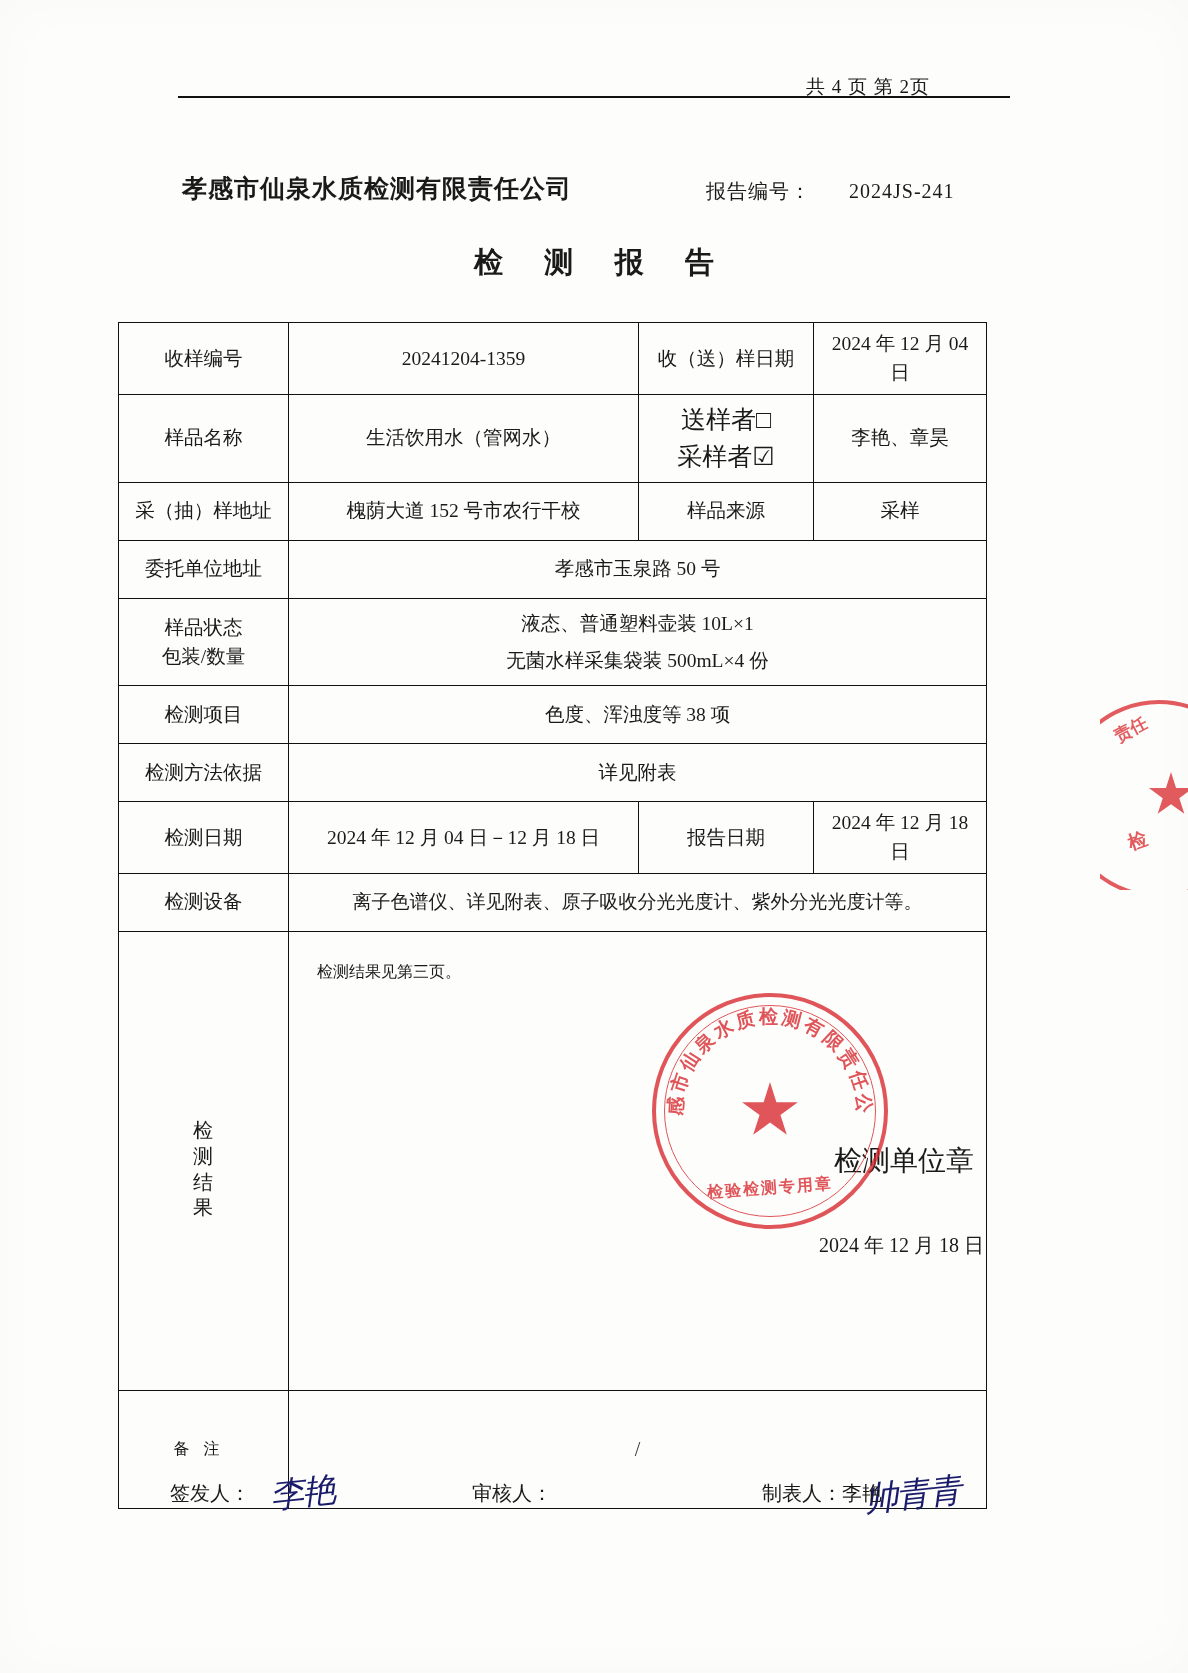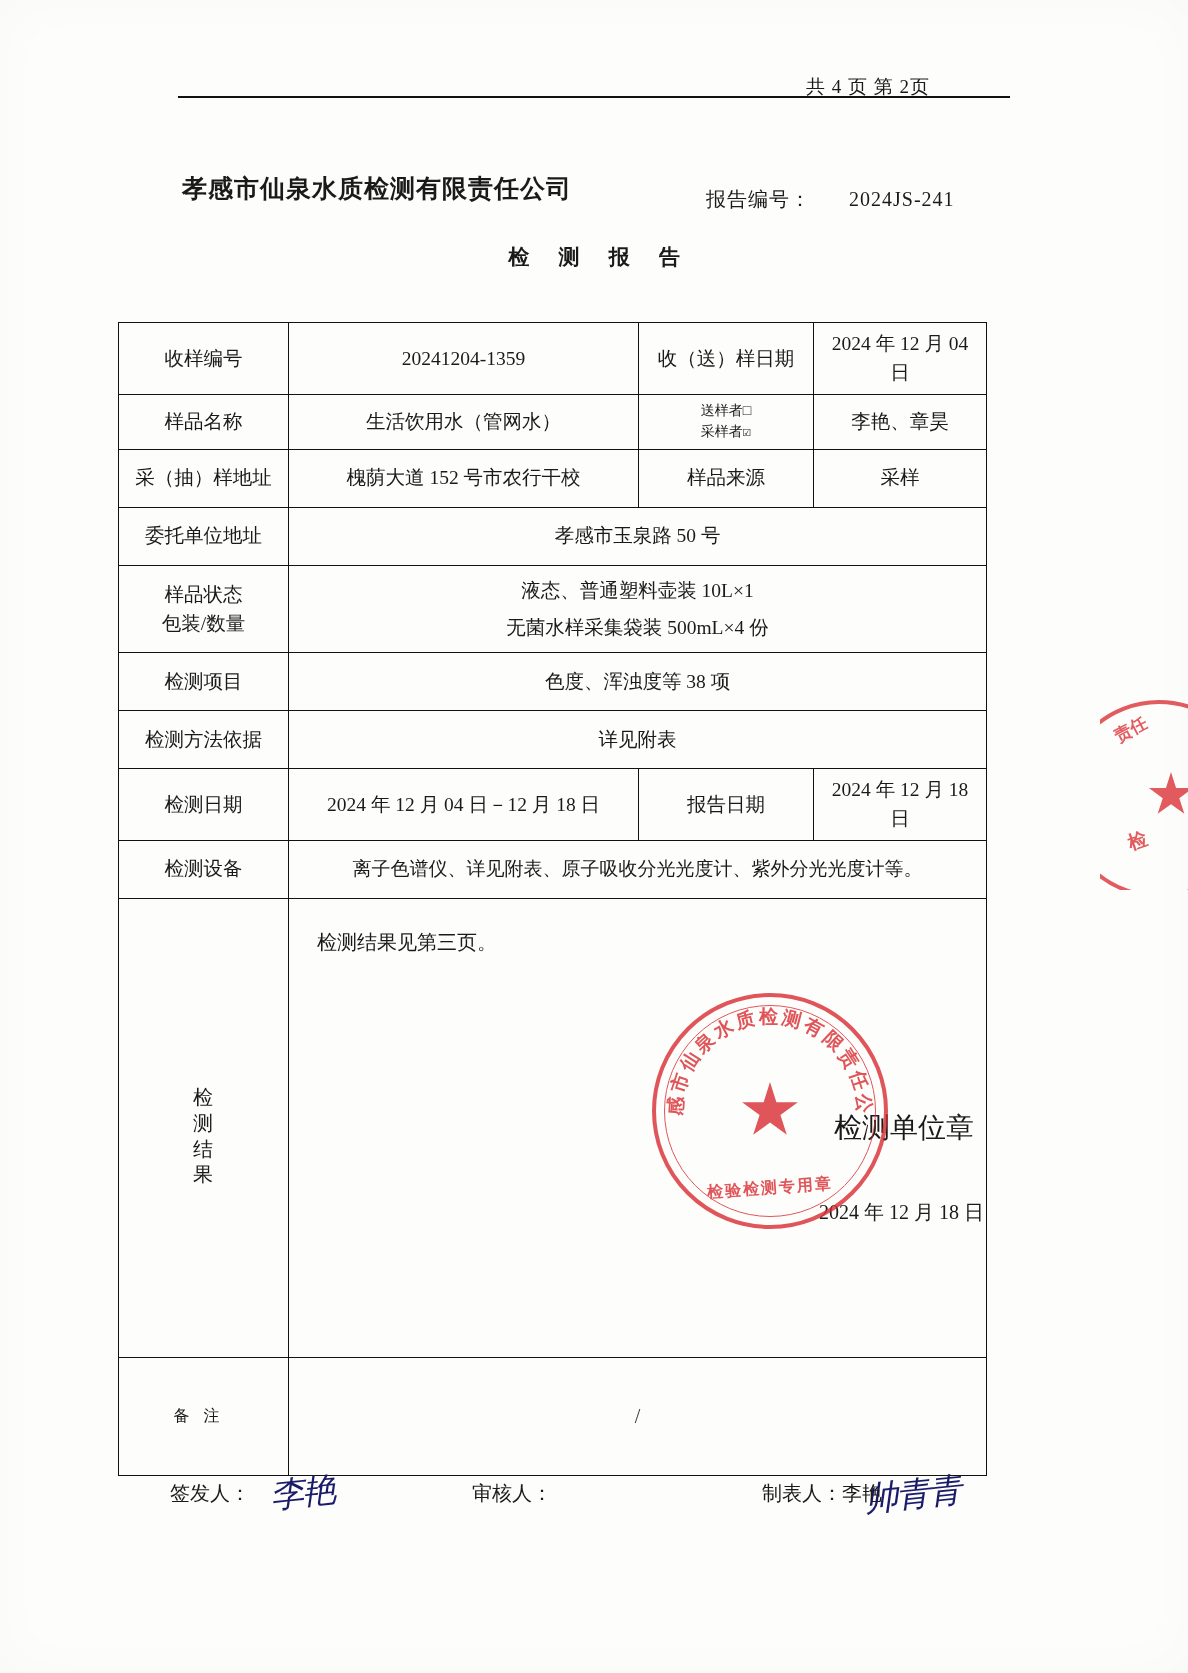--- a/index.html
+++ b/index.html
@@ -43,36 +43,37 @@
     left: 182px;
     top: 172px;
     font-size: 25px;
     font-weight: bold;
     letter-spacing: 1px;
     white-space: nowrap;
   }
   .report-no {
     position: absolute;
     left: 706px;
-    top: 186px;
+    top: 178px;
     font-size: 20px;
     letter-spacing: 1px;
     white-space: nowrap;
     text-align: center;
   }
   .title {
     position: absolute;
     left: 0;
     right: 0;
     top: 243px;
     text-align: center;
-    font-size: 21px;
+    font-size: 29px;
     font-weight: bold;
     letter-spacing: 12px;
     padding-left: 12px;
+    font-family: Liberation Mono, monospace;
   }
   
   table.main {
     position: absolute;
     left: 118px;
     top: 322px;
     width: 868px;
     border-collapse: collapse;
     table-layout: fixed;
   }
@@ -101,21 +102,21 @@
     height: 330px;
   }
   .result-cell {
     height: 430px;
     text-align: left !important;
     vertical-align: top !important;
     position: relative;
     padding: 28px 0 0 28px !important;
   }
   .result-text {
-    font-size: 20px;
+    font-size: 16px;
   }
   .seal-label {
     position: absolute;
     left: 545px;
     top: 208px;
     font-size: 28px;
     white-space: nowrap;
   }
   .seal-date {
     position: absolute;
@@ -129,22 +130,22 @@
   }
   .remark-lbl {
     font-size: 16px;
     line-height: 1.9;
   }
   .slash {
     font-size: 20px;
     color: #333;
   }
   .checkbox {
-    font-family: Liberation Mono, monospace;
-    font-size: 14px;
+    font-family: Liberation Sans, sans-serif;
+    font-size: 25px;
   }
   
   .footer {
     position: absolute;
     left: 170px;
     top: 1428px;
     width: 860px;
     height: 70px;
     margin-top: 38px;
   }

